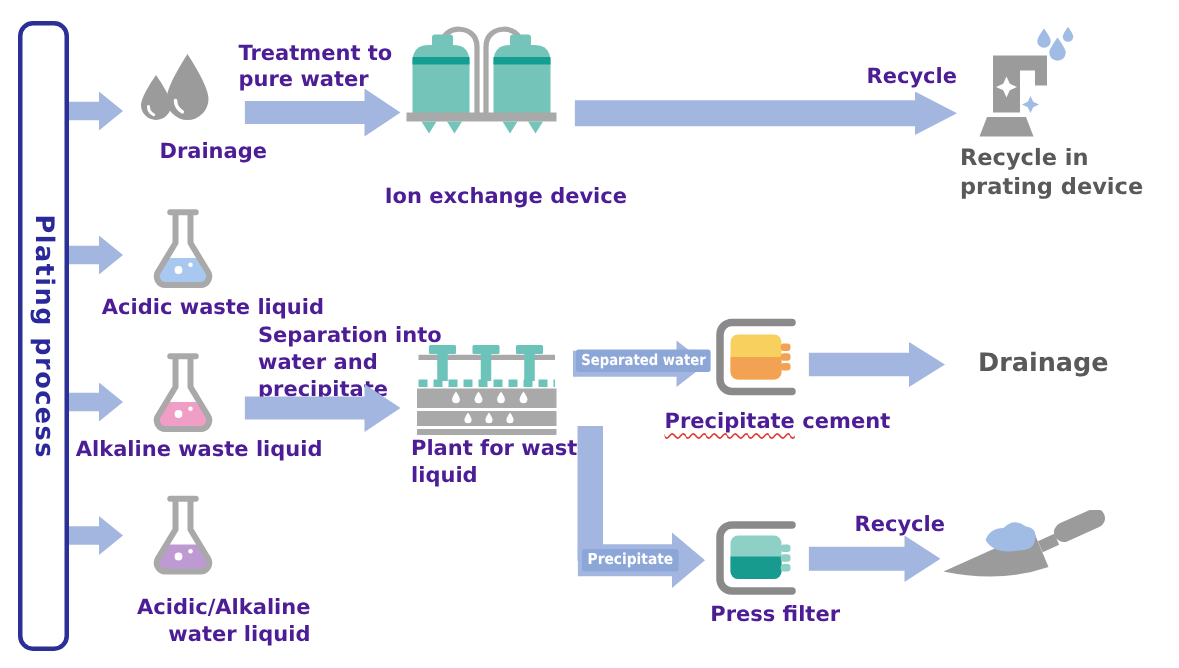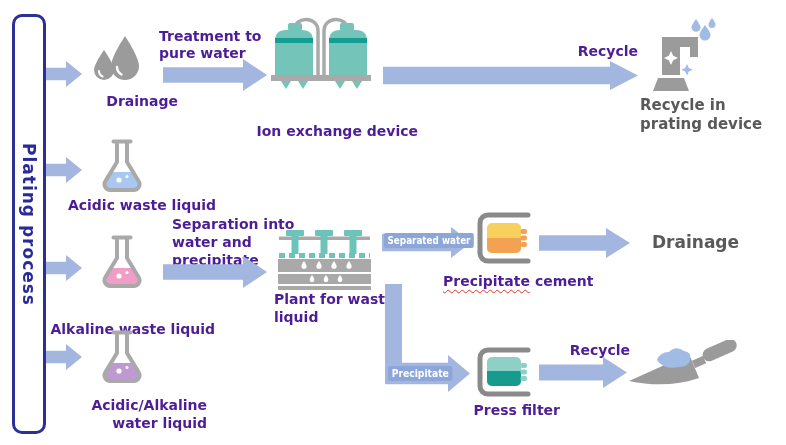--- a/index.html
+++ b/index.html
@@ -108,21 +108,21 @@
   </svg>
   <div class="abs blue-label ctr" style="left:38px;top:196px;width:178px;font-size:14px;">Acidic waste liquid</div>
 
   <svg class="abs" style="left:94px;top:231px;" width="56" height="62" viewBox="0 0 56 62">
     <path d="M18.5 37 L13 46 a5.5 5.5 0 0 0 4.6 8.5 h20.8 A5.5 5.5 0 0 0 43 46 L37.5 37 Z" fill="#f09ec6"></path>
     <circle cx="25" cy="45" r="2.6" fill="#ffffff"></circle>
       <circle cx="33" cy="41.5" r="1.5" fill="#ffffff"></circle>
     <path d="M23 8 v19 L11.5 46 a5.8 5.8 0 0 0 4.9 9 h23.2 a5.8 5.8 0 0 0 4.9 -9 L33 27 V8" fill="none" stroke="#a9a9a9" stroke-width="4" stroke-linejoin="round"></path>
     <line x1="19.5" y1="6.5" x2="36.5" y2="6.5" stroke="#a9a9a9" stroke-width="4" stroke-linecap="round"></line>
   </svg>
-  <div class="abs blue-label ctr" style="left:33px;top:291px;width:182px;font-size:14px;margin-top:29px;">Alkaline waste liquid</div>
+  <div class="abs blue-label ctr" style="left:33px;top:291px;width:182px;font-size:14px;">Alkaline waste liquid</div>
 
   <svg class="abs" style="left:94px;top:326px;" width="56" height="62" viewBox="0 0 56 62">
     <path d="M18.5 37 L13 46 a5.5 5.5 0 0 0 4.6 8.5 h20.8 A5.5 5.5 0 0 0 43 46 L37.5 37 Z" fill="#bf9ad2"></path>
     <circle cx="25" cy="45" r="2.6" fill="#ffffff"></circle>
       <circle cx="33" cy="41.5" r="1.5" fill="#ffffff"></circle>
     <path d="M23 8 v19 L11.5 46 a5.8 5.8 0 0 0 4.9 9 h23.2 a5.8 5.8 0 0 0 4.9 -9 L33 27 V8" fill="none" stroke="#a9a9a9" stroke-width="4" stroke-linejoin="round"></path>
     <line x1="19.5" y1="6.5" x2="36.5" y2="6.5" stroke="#a9a9a9" stroke-width="4" stroke-linecap="round"></line>
   </svg>
   <div class="abs blue-label pre ctr" style="left:42px;top:396px;width:165px;font-size:14px;line-height:18px;">Acidic/Alkaline
 water liquid</div>

